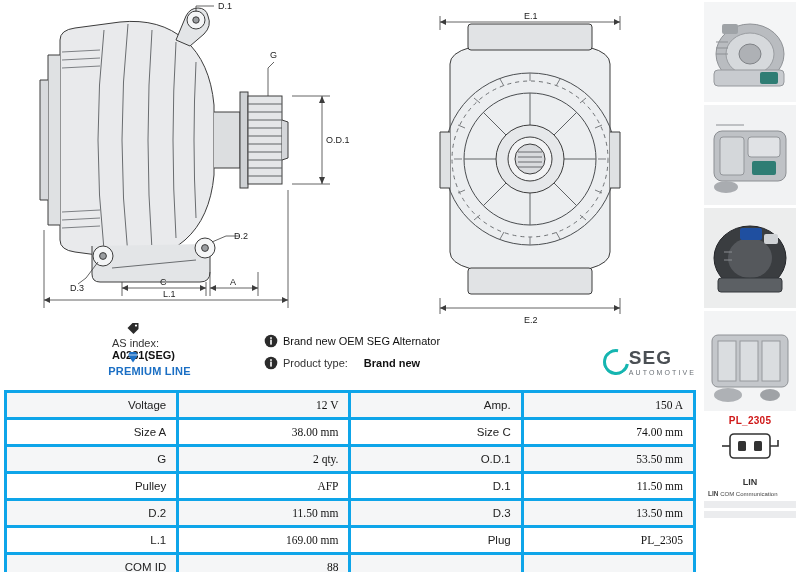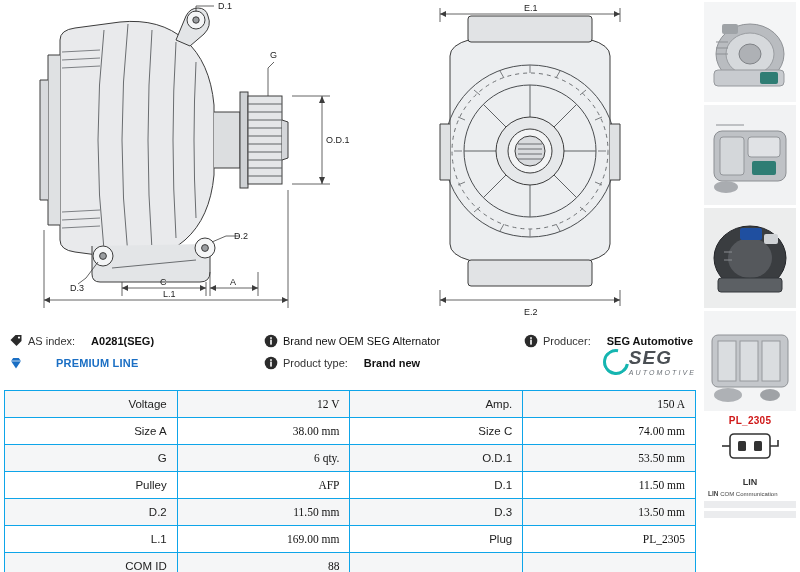--- a/index.html
+++ b/index.html
@@ -16,21 +16,21 @@
     width: 800px; height: 430px; border-radius: 28px;
   }
 
   
   .drawings {
     position: absolute;
     left: 0; top: 0;
     width: 700px; height: 318px;
   }
   .draw-side { position: absolute; left: 0;   top: 0; width: 350px; height: 318px; }
-  .draw-front{ position: absolute; left: 400px; top: 4px; width: 260px; height: 318px; }
+  .draw-front{ position: absolute; left: 400px; top: 12px; width: 260px; height: 318px; }
 
   
   .thumbs {
     position: absolute;
     right: 0; top: 0;
     width: 100px; height: 572px;
     padding: 2px 4px;
   }
   .thumb {
     width: 92px; height: 100px;
@@ -75,21 +75,21 @@
 
   
   .info {
     position: absolute;
     left: 8px; top: 330px;
     width: 690px;
     font-size: 11px;
   }
   .info-row { display: flex; align-items: center; height: 22px; }
   .info-cell { display: flex; align-items: center; }
-  .c1 { width: 255px; }
+  .c1 { width: 255px; flex-direction: column; }
   .c2 { width: 260px; }
   .c3 { width: 175px; }
   .ico {
     width: 15px; height: 15px;
     margin-right: 5px;
     display: inline-flex;
     align-items: center;
     justify-content: center;
     flex: 0 0 15px;
   }
@@ -100,21 +100,20 @@
     font-weight: bold;
     font-size: 11px;
     letter-spacing: .2px;
     padding-left: 28px;
   }
   .seg-logo {
     position: absolute;
     right: 2px; top: 18px;
     display: flex;
     align-items: center;
-    font-style: italic;
   }
   .seg-ring {
     width: 26px; height: 26px;
     border: 3px solid #15b5b0;
     border-radius: 50%;
     border-right-color: transparent;
     transform: rotate(-35deg);
   }
   .seg-text { line-height: 1; }
   .seg-name {
@@ -132,21 +131,21 @@
 
   
   table.specs {
     position: absolute;
     left: 4px; top: 390px;
     width: 692px;
     border-collapse: collapse;
     font-size: 11.5px;
   }
   table.specs td {
-    border: 1px solid #0ea5e9;
+    border: 3px solid #0ea5e9;
     height: 27px;
     padding: 0 10px;
   }
   .k { width: 173px; text-align: right; color: #222; }
   .v { width: 173px; text-align: right; font-weight: normal; color: #111; font-family: Liberation Serif, serif; }
   tr:nth-child(odd) td { background: #f5f6f7; }
   tr:nth-child(even) td { background: #ffffff; }
 </style>
 </head>
 <body>
@@ -394,31 +393,20 @@
       </div>
       <div class="info-cell c2">
         <span class="ico">
           <svg width="14" height="14" viewBox="0 0 14 14">
             <circle cx="7" cy="7" r="6.3" fill="#2b2b2b"></circle>
             <rect x="6.2" y="5.6" width="1.6" height="5" fill="#fff"></rect>
             <rect x="6.2" y="3.2" width="1.6" height="1.7" fill="#fff"></rect>
           </svg>
         </span>
         <span class="val" style="margin-left:0;font-weight:normal;">Brand new OEM SEG Alternator</span>
-      </div>
-      <div class="info-cell c3">
-        <span class="ico">
-          <svg width="14" height="14" viewBox="0 0 14 14">
-            <circle cx="7" cy="7" r="6.3" fill="#2b2b2b"></circle>
-            <rect x="6.2" y="5.6" width="1.6" height="5" fill="#fff"></rect>
-            <rect x="6.2" y="3.2" width="1.6" height="1.7" fill="#fff"></rect>
-          </svg>
-        </span>
-        <span class="lbl">Producer:</span>
-        <span class="val">SEG Automotive</span>
       </div>
     </div>
 
     <div class="info-row">
       <div class="info-cell c1">
         <span class="ico">
           <svg width="14" height="14" viewBox="0 0 14 14">
             <path d="M2 5 L4.2 2 L9.8 2 L12 5 L7 12.4 Z" fill="#1b6fc4"></path>
             <path d="M2 5 L12 5" stroke="#fff" stroke-width="0.7"></path>
           </svg>
@@ -457,21 +445,21 @@
         <td class="v">150 A</td>
       </tr>
       <tr>
         <td class="k">Size A</td>
         <td class="v">38.00 mm</td>
         <td class="k">Size C</td>
         <td class="v">74.00 mm</td>
       </tr>
       <tr>
         <td class="k">G</td>
-        <td class="v">6 qty.</td>
+        <td class="v">2 qty.</td>
         <td class="k">O.D.1</td>
         <td class="v">53.50 mm</td>
       </tr>
       <tr>
         <td class="k">Pulley</td>
         <td class="v">AFP</td>
         <td class="k">D.1</td>
         <td class="v">11.50 mm</td>
       </tr>
       <tr>

